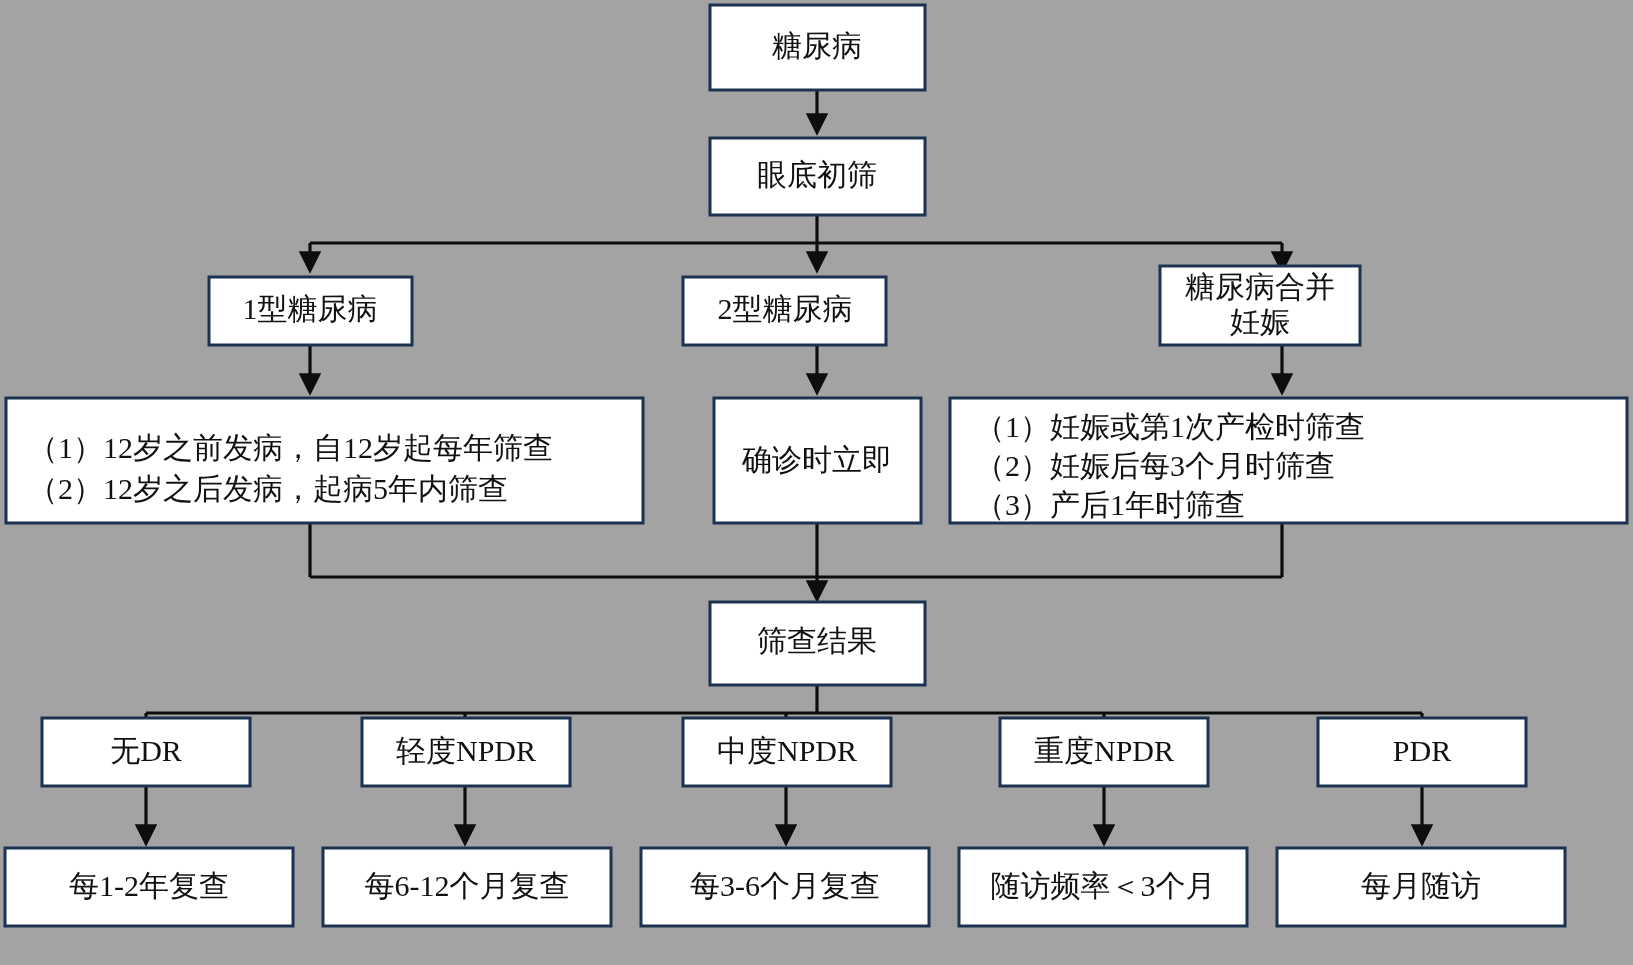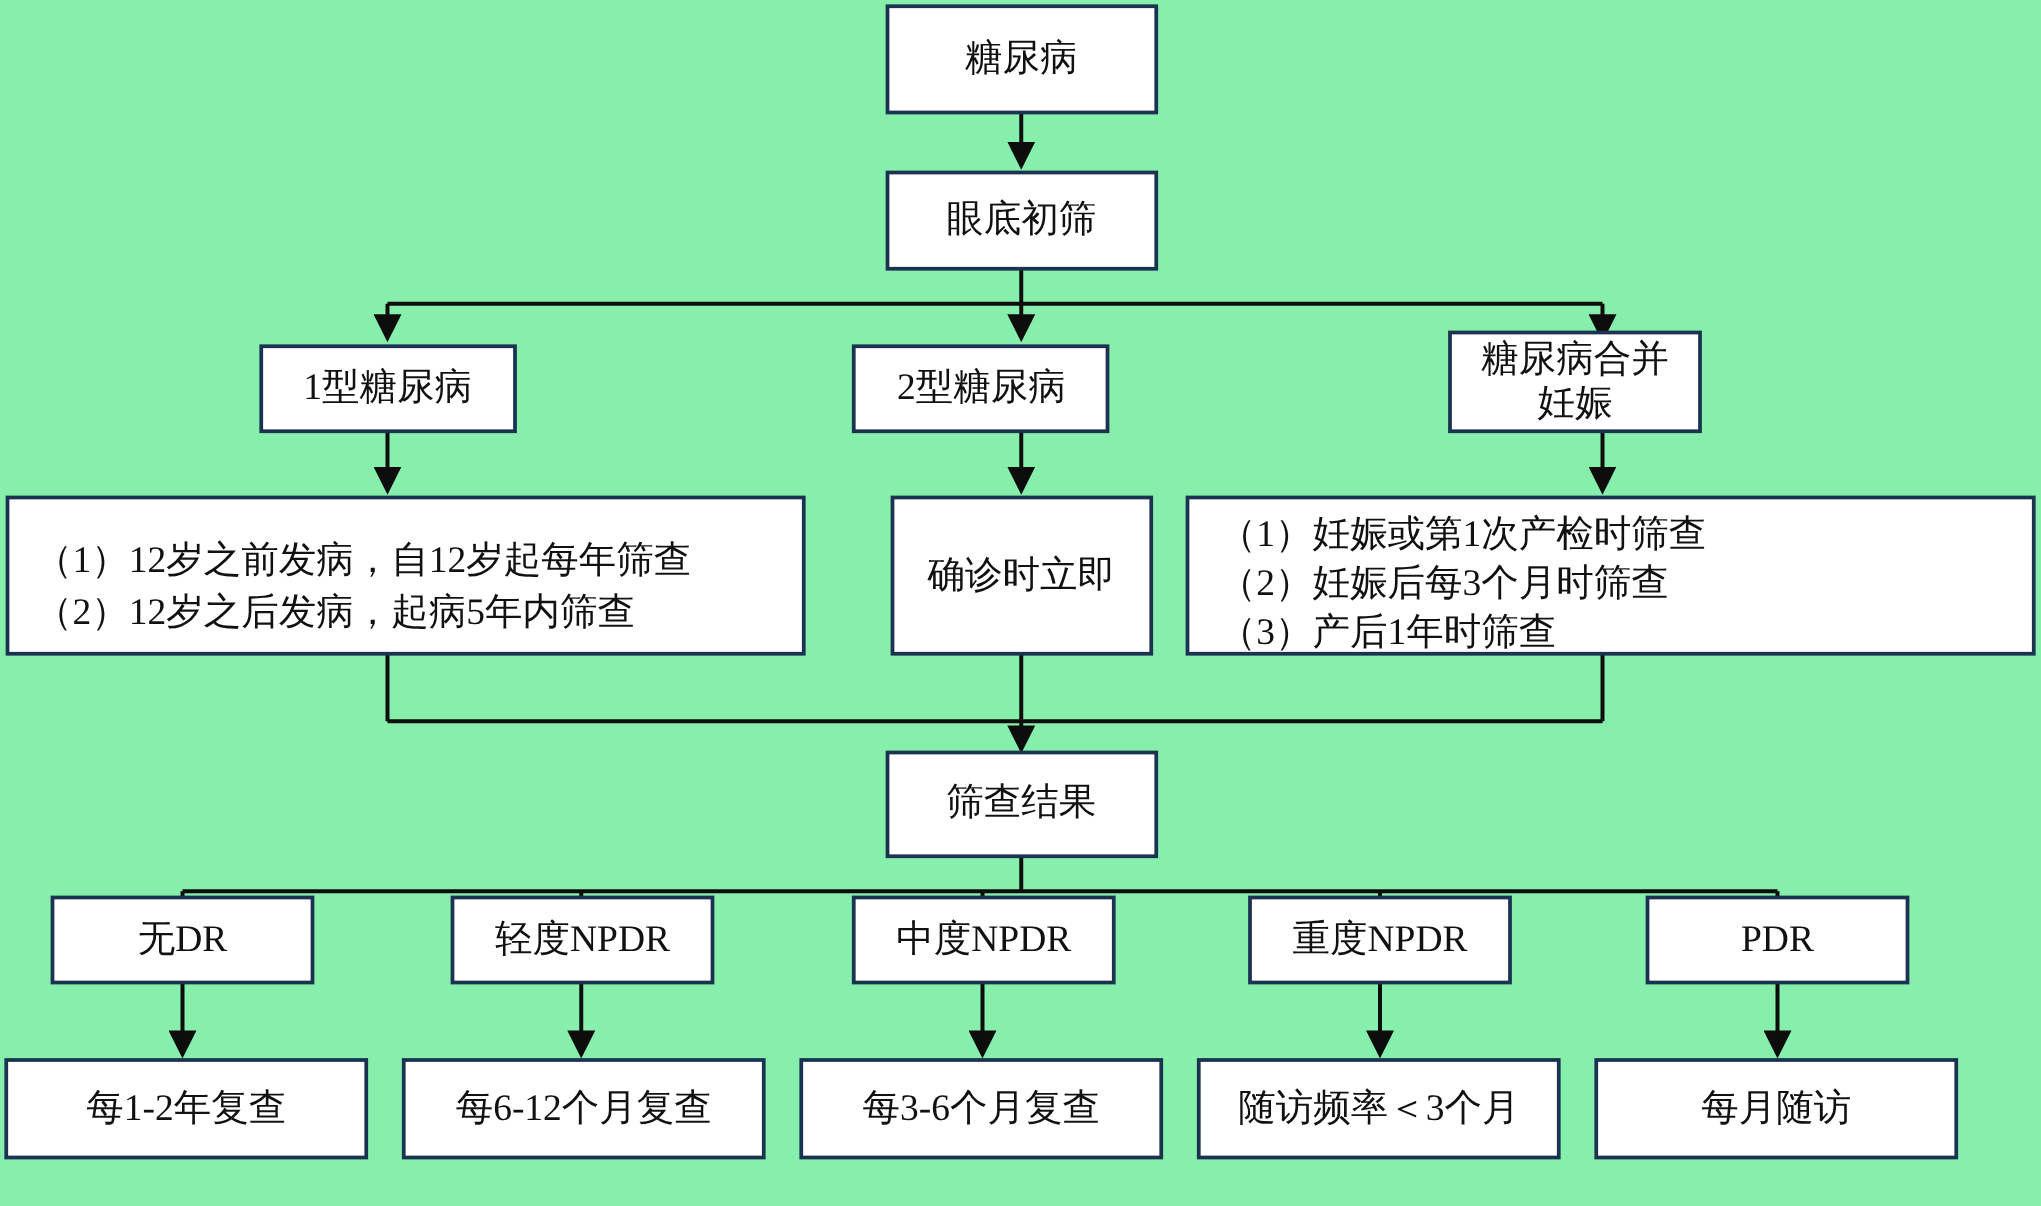--- a/index.html
+++ b/index.html
@@ -10,21 +10,21 @@
   body {
     width: 1633px;
     height: 965px;
     font-family: "Liberation Serif", "DejaVu Serif", serif;
     overflow: hidden;
   }
   #flowchart-root {
     position: relative;
     width: 1633px;
     height: 965px;
-    background: #86efac;
+    background: #a3a3a3;
   }
   svg.flow-svg {
     position: absolute;
     top: 0;
     left: 0;
     width: 1633px;
     height: 965px;
     display: block;
   }
   .node-box {

